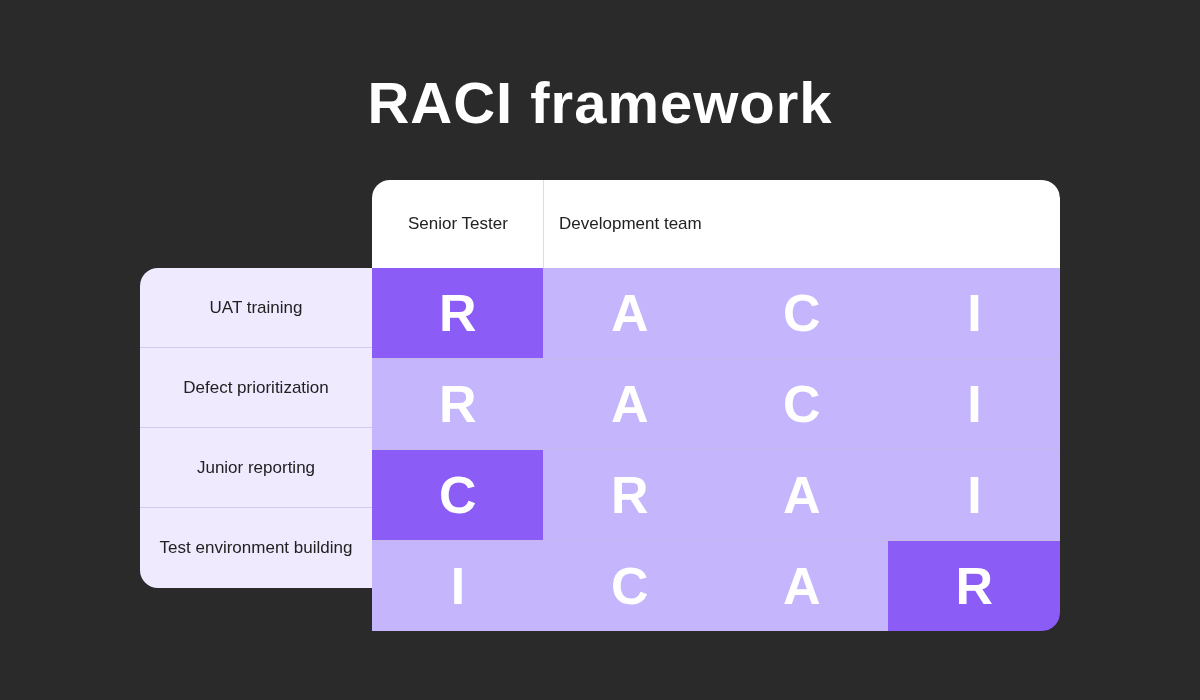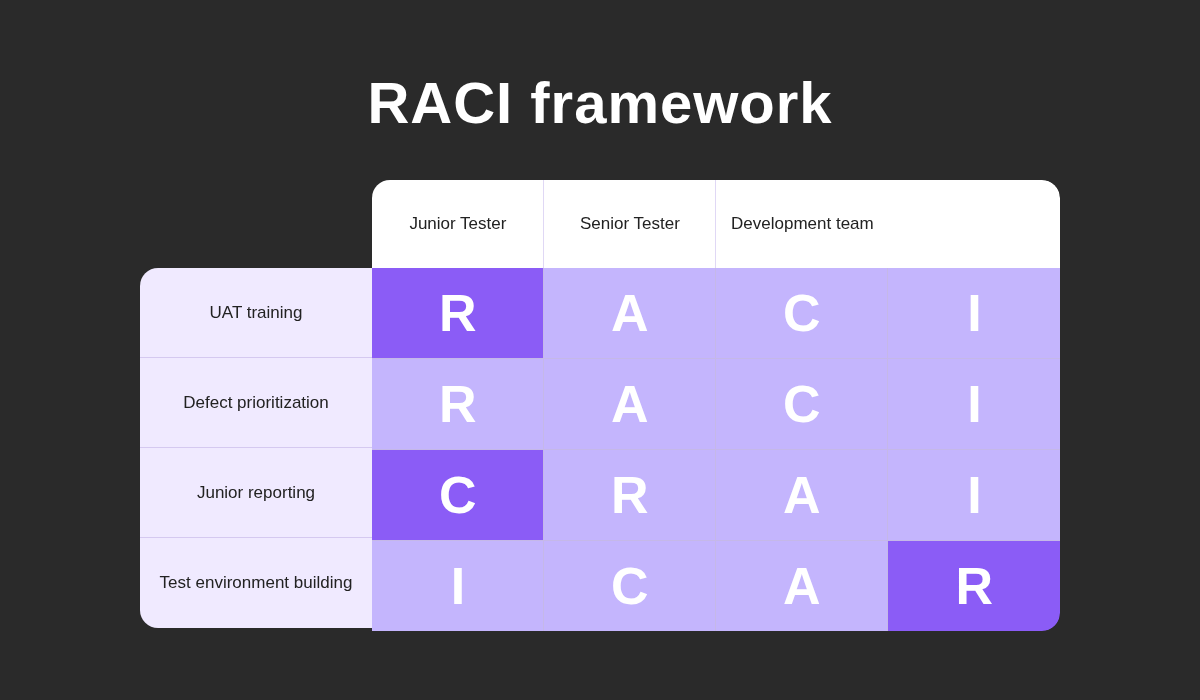--- a/index.html
+++ b/index.html
@@ -32,21 +32,21 @@
     
     .row-labels {
       background: #f0eaff;
       border-radius: 18px 0 0 18px;
       overflow: hidden;
       min-width: 200px;
       margin-top: 88px; 
     }
 
     .row-label-cell {
-      height: 90px;
+      height: 80px;
       display: flex;
       align-items: center;
       justify-content: center;
       padding: 10px 20px;
       text-align: center;
       font-size: 17px;
       font-weight: 500;
       color: #222;
       border-bottom: 1.5px solid #d5c9f0;
     }
@@ -142,21 +142,20 @@
 
   <div class="row-label-cell">UAT training</div>
       <div class="row-label-cell">Defect prioritization</div>
       <div class="row-label-cell">Junior reporting</div>
       <div class="row-label-cell">Test environment building</div>
     </div>
 
   <div class="grid-container">
     <div class="header-row">
 
-    <div class="header-cell">Junior Tester</div>
         <div class="header-cell">Senior Tester</div>
         <div class="header-cell">Development team</div>
       </div>
     <div class="data-rows">
 
     <div class="data-row">
           <div class="data-cell cell-dark">R</div>
           <div class="data-cell cell-light">A</div>
           <div class="data-cell cell-light">C</div>
           <div class="data-cell cell-light">I</div>

